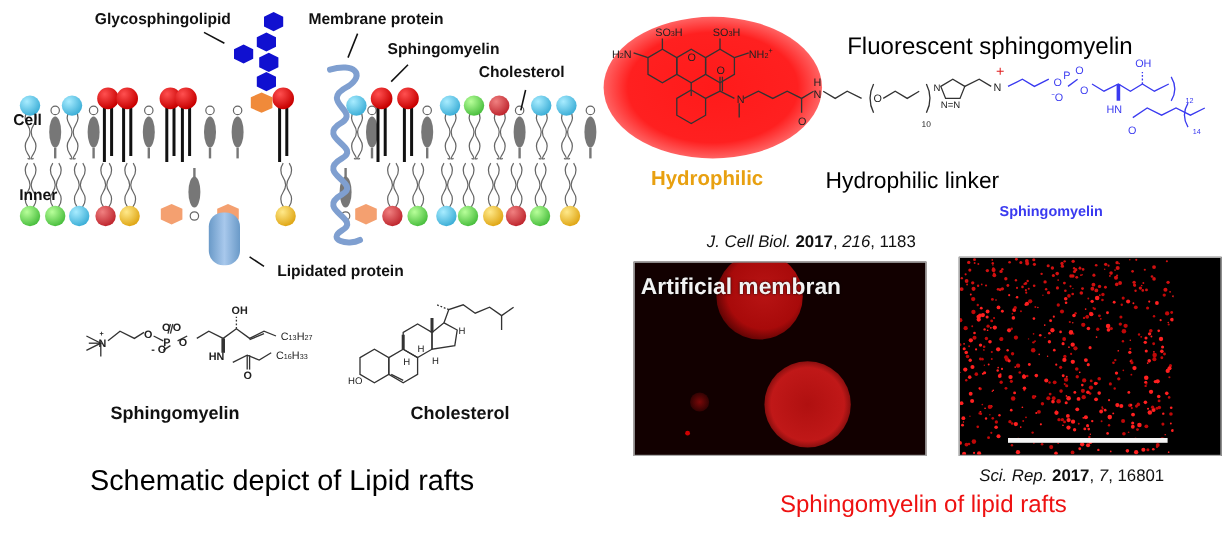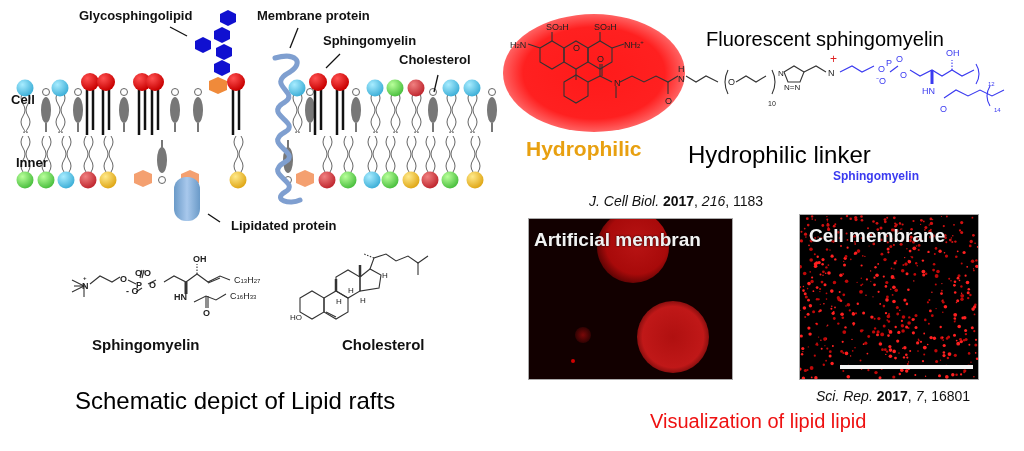--- a/index.html
+++ b/index.html
@@ -4,21 +4,21 @@
 <style>
   html, body { margin: 0; padding: 0; background: #ffffff; }
   body { width: 1024px; height: 451px; position: relative; overflow: hidden;
          font-family: "Liberation Sans", sans-serif; }
   .abs { position: absolute; }
   .lbl { font-weight: bold; color: #111; font-size: 13px; white-space: nowrap; }
   .title-big { font-weight: normal; color: #000; font-size: 24px; white-space: nowrap; }
   .cite { font-size: 14px; color: #111; white-space: nowrap; }
   .cite i { }
   svg text { font-family: "Liberation Sans", sans-serif; }
-  .micro { position: absolute; background: #000; overflow: hidden; border: 1px solid #aaa; }
+  .micro { position: absolute; background: #000; overflow: hidden; border: 1px solid #aaa; padding-left: 39px; }
   .micro .cap { position: absolute; color: #f2f2f2; font-weight: bold; font-size: 19px; white-space: nowrap; text-shadow: 0 0 2px #000; }
 </style>
 </head>
 <body>
 
 <svg class="abs" style="left:0;top:0" width="510" height="245">
   <defs>
     <radialGradient id="gRed" cx="35%" cy="30%" r="70%">
         <stop offset="0" stop-color="#ff5050"></stop>
         <stop offset="1" stop-color="#c80000"></stop>
@@ -331,24 +331,24 @@
       <text x="400" y="58">O</text>
     <text x="446" y="36">OH</text>
     <text x="422" y="74">HN</text>
     <text x="440" y="92">O</text>
     <text x="488" y="66" font-size="6">12</text>
     <text x="494" y="92" font-size="6">14</text>
   </g>
 </svg>
 
 <div class="abs title-big" style="left:706px;top:28px;font-size:20px">Fluorescent sphingomyelin</div>
-<div class="abs" style="left:526px;top:138px;color:#e8a010;font-weight:bold;font-size:21px;line-height:21px;text-align:right;width:110px">
+<div class="abs" style="left:526px;top:138px;color:#e8a010;font-weight:bold;font-size:17px;line-height:21px;text-align:right;width:110px">
   <div>Hydrophilic</div>
 </div>
-<div class="abs title-big" style="left:688px;top:141px;font-size:24px">Hydrophilic linker</div>
+<div class="abs title-big" style="left:688px;top:141px;font-size:19px">Hydrophilic linker</div>
 <div class="abs lbl" style="left:833px;top:169px;color:#3a3af0;font-size:12px">Sphingomyelin</div>
 
 <div class="abs cite" style="left:589px;top:193px">
   <i>J. Cell Biol.</i>
   <b>2017</b>,
   <i>216</i>,
   <span>1183</span>
 </div>
 
 <div class="micro" style="left:528px;top:218px;width:203px;height:160px;background:#120000">
@@ -902,23 +902,22 @@
       <circle cx="92.1" cy="23.6" r="0.9" fill="#d01010"></circle>
       <circle cx="175.1" cy="28.2" r="0.8" fill="#d01010"></circle>
       <circle cx="35.3" cy="9.3" r="1.0" fill="#d01010"></circle>
       <circle cx="102.6" cy="9.5" r="1.1" fill="#d01010"></circle>
       <circle cx="95.4" cy="11.3" r="1.3" fill="#d01010"></circle>
       <circle cx="87.8" cy="27.3" r="1.1" fill="#d01010"></circle>
       <circle cx="154.0" cy="9.8" r="0.9" fill="#d01010"></circle>
       <circle cx="12.1" cy="1.4" r="1.2" fill="#d01010"></circle>
     </svg>
   <div class="abs" style="left:40px;top:150px;width:133px;height:4px;background:#f4f4f4"></div>
-  <div class="cap" style="left:9px;top:10px">Cell membrane</div>
 </div>
 
 <div class="abs cite" style="left:816px;top:388px">
   <i>Sci. Rep.</i>
   <b>2017</b>,
   <i>7</i>,
   <span>16801</span>
 </div>
 
-<div class="abs title-big" style="left:650px;top:410px;font-size:20px;color:#ee1111">Visualization of lipid lipid</div>
+<div class="abs title-big" style="left:650px;top:410px;font-size:20px;color:#ee1111">Sphingomyelin of lipid rafts</div>
 
 </body></html>

